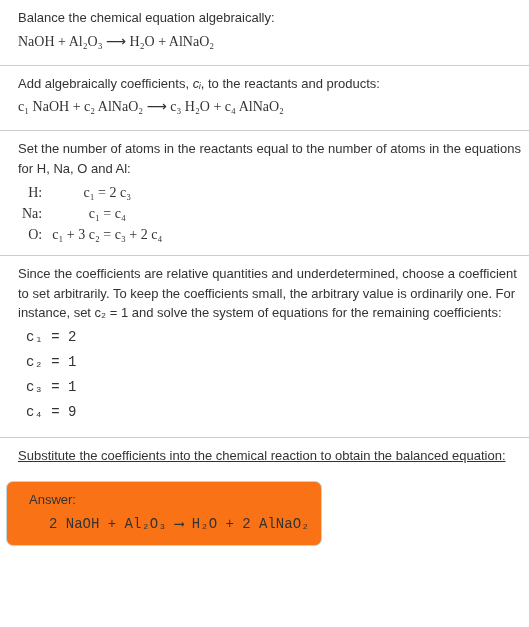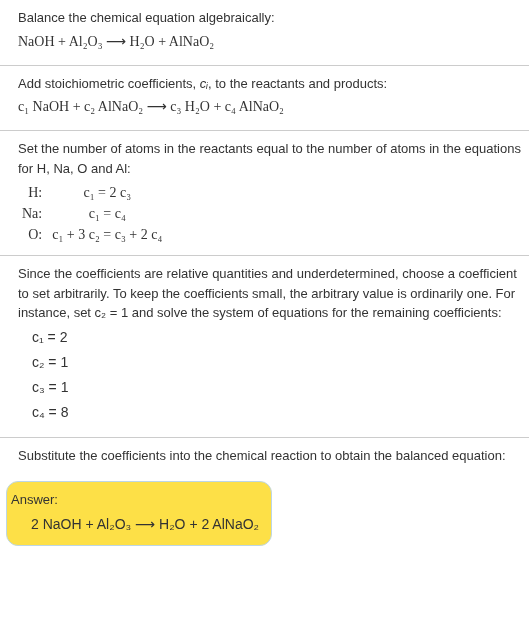--- a/index.html
+++ b/index.html
@@ -31,56 +31,56 @@
     font-size: 14px;
     padding: 0 4px;
     text-align: center;
     vertical-align: baseline;
   }
   .atom-table td:first-child {
     text-align: right;
     padding-right: 6px;
   }
   .coeff-list {
-    font-family: Liberation Sans, sans-serif;
+    font-family: Liberation Mono, monospace;
     font-size: 14px;
-    margin: 4px 14px;
+    margin: 4px 8px;
   }
   .answer-box {
     display: inline-block;
     border: 1px solid #bcd6e6;
-    background: #fde047;
-    border-radius: 12px;
-    padding: 8px 12px 10px 4px;
+    background: #f97316;
+    border-radius: 7px;
+    padding: 8px 12px 10px 22px;
     margin: 6px 0 10px 6px;
   }
   .answer-label {
     font-size: 13px;
     margin-bottom: 4px;
   }
   .answer-eq {
-    font-family: Liberation Sans, sans-serif;
+    font-family: Liberation Mono, monospace;
     font-size: 14px;
     padding-left: 20px;
     text-align: right;
   }
 </style>
 </head>
 <body>
 
 
 
 <div class="step">
   <div>Balance the chemical equation algebraically:</div>
   <div class="eq-line">NaOH + Al₂O₃ ⟶ H₂O + AlNaO₂</div>
 </div>
 
 <div class="step">
   <div>
-    <span>Add stoichiometric coefficients, </span><i>cᵢ</i><span>, to the reactants and products:</span>
+    <span>Add algebraically coefficients, </span><i>cᵢ</i><span>, to the reactants and products:</span>
   </div>
   <div class="eq-line">c₁ NaOH + c₂ AlNaO₂ ⟶ c₃ H₂O + c₄ AlNaO₂</div>
 </div>
 
 <div class="step">
   <div>Set the number of atoms in the reactants equal to the number of atoms in the equations for H, Na, O and Al:</div>
   <table class="atom-table">
     <tbody>
         <tr>
       <td>H:</td>
@@ -96,24 +96,24 @@
     </tr>
   </tbody>
     </table>
 </div>
 
 <div class="step">
   <div>Since the coefficients are relative quantities and underdetermined, choose a coefficient to set arbitrarily. To keep the coefficients small, the arbitrary value is ordinarily one. For instance, set c₂ = 1 and solve the system of equations for the remaining coefficients:</div>
   <div class="coeff-list">c₁ = 2</div>
   <div class="coeff-list">c₂ = 1</div>
   <div class="coeff-list">c₃ = 1</div>
-  <div class="coeff-list">c₄ = 8</div>
+  <div class="coeff-list">c₄ = 9</div>
 </div>
 
-<div class="step" style="border-bottom:none;">
+<div class="step" style="border-bottom:none;text-decoration:underline;">
   <div>Substitute the coefficients into the chemical reaction to obtain the balanced equation:</div>
 </div>
 
 <div class="answer-box">
   <div class="answer-label">Answer:</div>
   <div class="answer-eq">2 NaOH + Al₂O₃ ⟶ H₂O + 2 AlNaO₂</div>
 </div>
 
 
 

